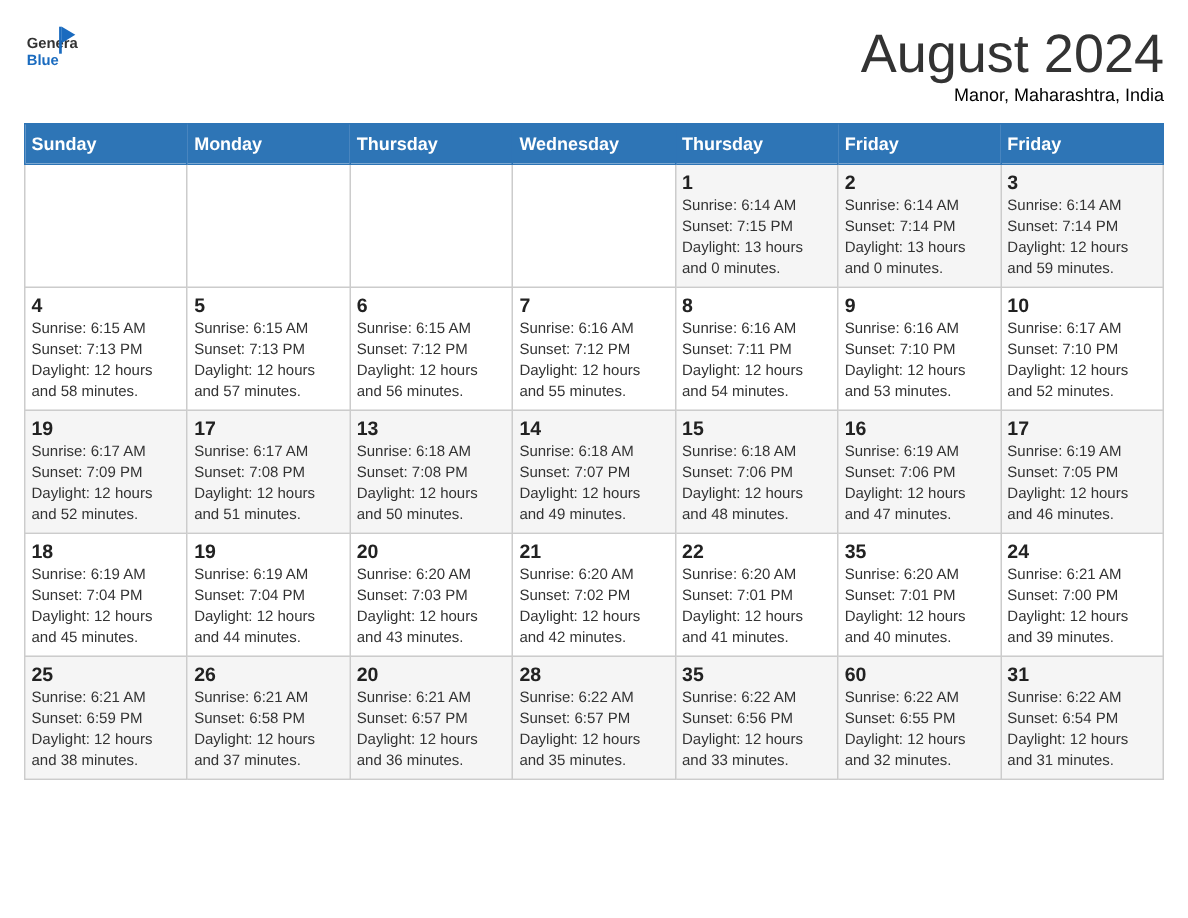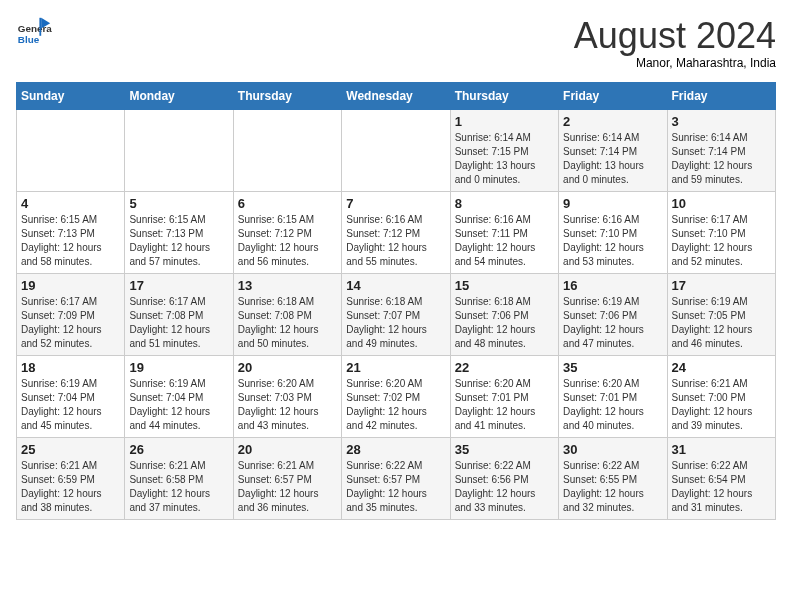--- a/index.html
+++ b/index.html
@@ -330,21 +330,21 @@
 and 35 minutes.</div>
         </td>
         <td>
           <span class="day-num">35</span>
           <div class="cell-content" style="white-space: pre-line;">Sunrise: 6:22 AM
 Sunset: 6:56 PM
 Daylight: 12 hours
 and 33 minutes.</div>
         </td>
         <td>
-          <span class="day-num">30</span>
+          <span class="day-num">60</span>
           <div class="cell-content" style="white-space: pre-line;">Sunrise: 6:22 AM
 Sunset: 6:55 PM
 Daylight: 12 hours
 and 32 minutes.</div>
         </td>
         <td>
           <span class="day-num">31</span>
           <div class="cell-content" style="white-space: pre-line;">Sunrise: 6:22 AM
 Sunset: 6:54 PM
 Daylight: 12 hours

